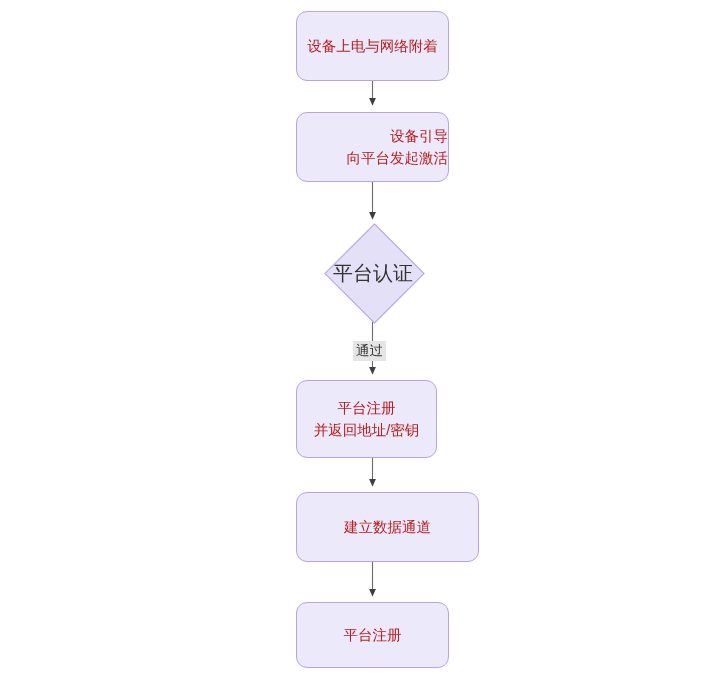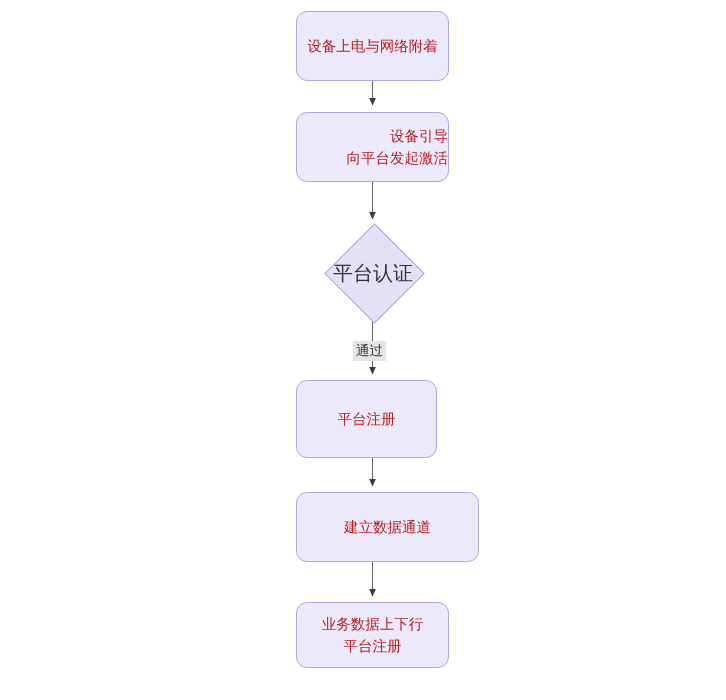--- a/index.html
+++ b/index.html
@@ -134,24 +134,24 @@
     <div class="diamond-shape"></div>
     <span class="diamond-label">平台认证</span>
   </div>
 
   <div class="edge-label" style="left:353px; top:341px;">
     <span>通过</span>
   </div>
 
   <div class="node-box" style="left:296px; top:380px; width:141px; height:78px;">
     <span class="line-1">平台注册</span>
+    <span class="line-2">并返回地址/密钥</span>
   </div>
 
   <div class="node-box" style="left:296px; top:492px; width:183px; height:70px;">
     <span class="line-1">建立数据通道</span>
   </div>
 
   <div class="node-box" style="left:296px; top:602px; width:153px; height:66px;">
-    <span class="line-1">业务数据上下行</span>
     <span class="line-2">平台注册</span>
   </div>
 
 </div>
 
 </body></html>

